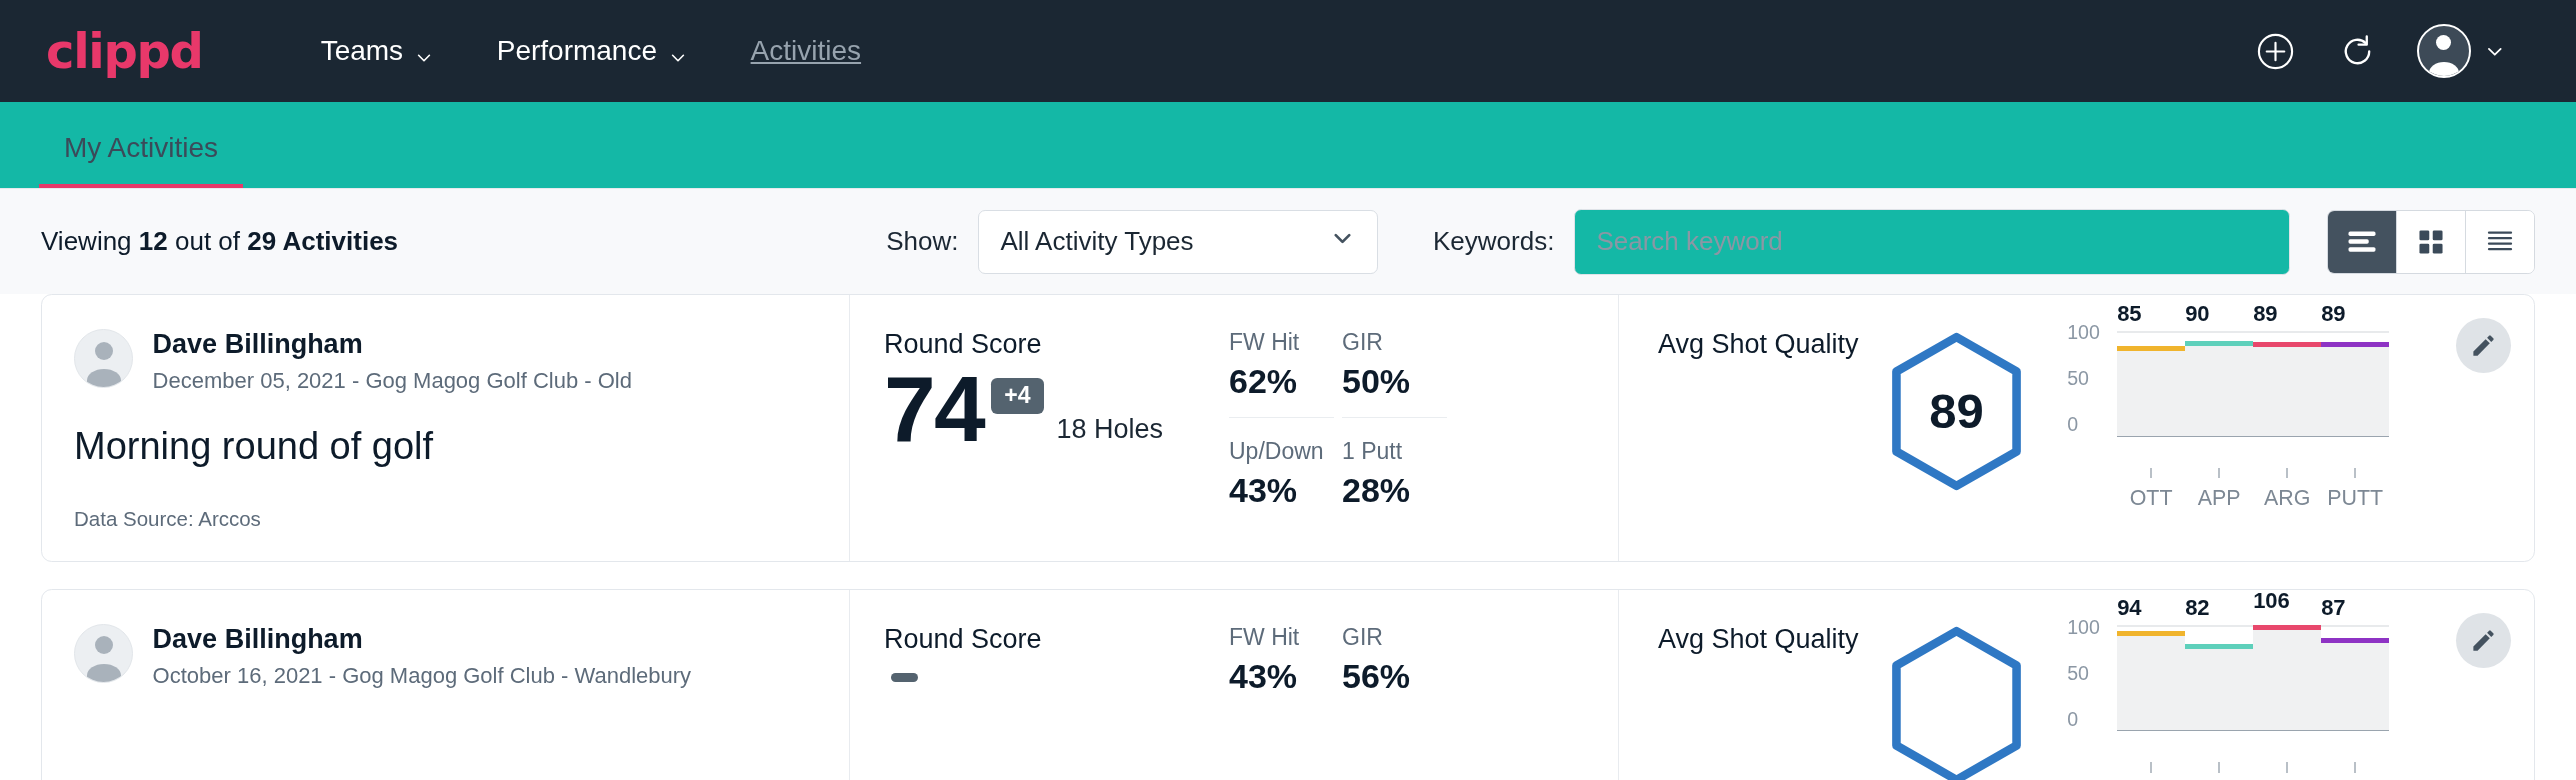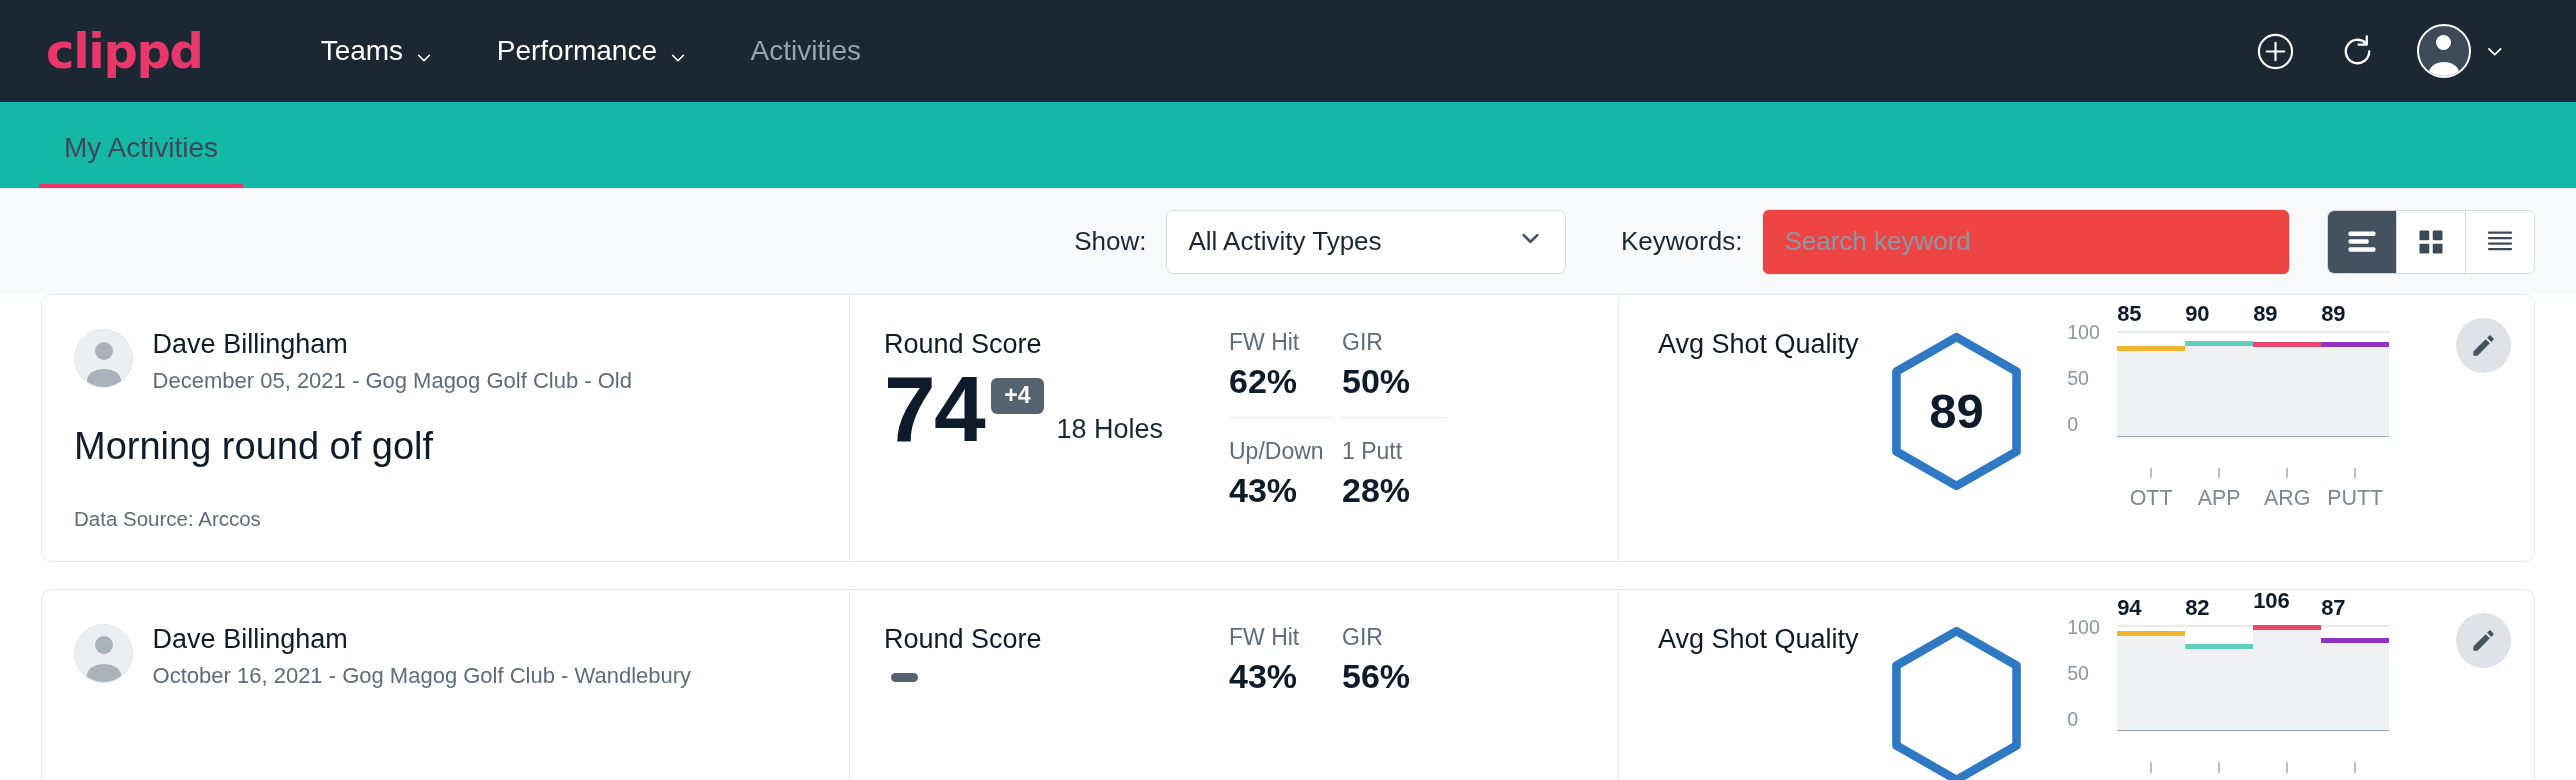--- a/index.html
+++ b/index.html
@@ -41,21 +41,21 @@
   .nav-item {
     display: flex;
     align-items: center;
     gap: 11.6px;
     color: #ffffff;
     font-size: 28px;
     padding: 9px 32px;
     cursor: pointer;
     white-space: nowrap;
   }
-  .nav-item.dim { color: #97a3ae; }
+  .nav-item.dim { color: #97a3ae; text-decoration: underline; }
   .chev {
     width: 18px;
     height: 18px;
     display: inline-block;
   }
   .nav-right {
     margin-left: auto;
     display: flex;
     align-items: center;
     gap: 36px;
@@ -155,23 +155,23 @@
     align-items: center;
     padding: 0 21.4px;
     box-sizing: border-box;
     font-size: 26px;
     color: #1b2733;
     cursor: pointer;
     margin-right: 55px;
   }
   .select .sel-chev { margin-left: auto; }
   .search {
-    width: 528px;
+    width: 716px;
     height: 66px;
-    background: #ef4444;
+    background: #14b8a6;
     border: 1.8px solid #dfe3e8;
     border-radius: 7.1px;
     padding: 0 21.4px;
     box-sizing: border-box;
     font-size: 26px;
     color: #1b2733;
     outline: none;
     margin-right: 37px;
     font-family: "Liberation Sans", sans-serif;
   }
@@ -227,21 +227,21 @@
     flex: none;
   }
   .avatar-card .head {
     position: absolute; left: 50%; transform: translateX(-50%);
     top: 11.6px; width: 18px; height: 18px; border-radius: 50%; background: #a9b2bb;
   }
   .avatar-card .body {
     position: absolute; left: 50%; transform: translateX(-50%);
     bottom: -5.4px; width: 34px; height: 23px; border-radius: 50% 50% 0 0; background: #a9b2bb;
   }
-  .pname { font-size: 27px; font-weight: 400; color: #0d1b2a; line-height: 1.15; }
+  .pname { font-size: 27px; font-weight: 700; color: #0d1b2a; line-height: 1.15; }
   .pmeta { font-size: 22px; color: #5d6b7a; margin-top: 8px; }
   .card-title {
     font-size: 38px;
     font-weight: 400;
     color: #0d1b2a;
     margin-top: 30px;
     line-height: 1.2;
   }
   .datasource { font-size: 20.5px; color: #5d6b7a; margin-top: 37px; }
 
@@ -436,20 +436,26 @@
   </div>
 </div>
 
 <div class="tabbar">
   <div class="tab active">
     <span>My Activities</span>
   </div>
 </div>
 
 <div class="filterbar">
+  <div class="viewing">
+    <span>Viewing</span>
+    <b>12</b>
+    <span>out of</span>
+    <b>29 Activities</b>
+  </div>
 
   <div class="filter-right">
     <span class="lbl">Show:</span>
     <div class="select">
       <span>All Activity Types</span>
       <span class="sel-chev">
         <svg viewBox="0 0 24 24" width="27" height="27">
             <path d="M6 9l6 6 6-6" fill="none" stroke="#44525f" stroke-width="2.4" stroke-linecap="round" stroke-linejoin="round"></path>
           </svg>
       </span>

